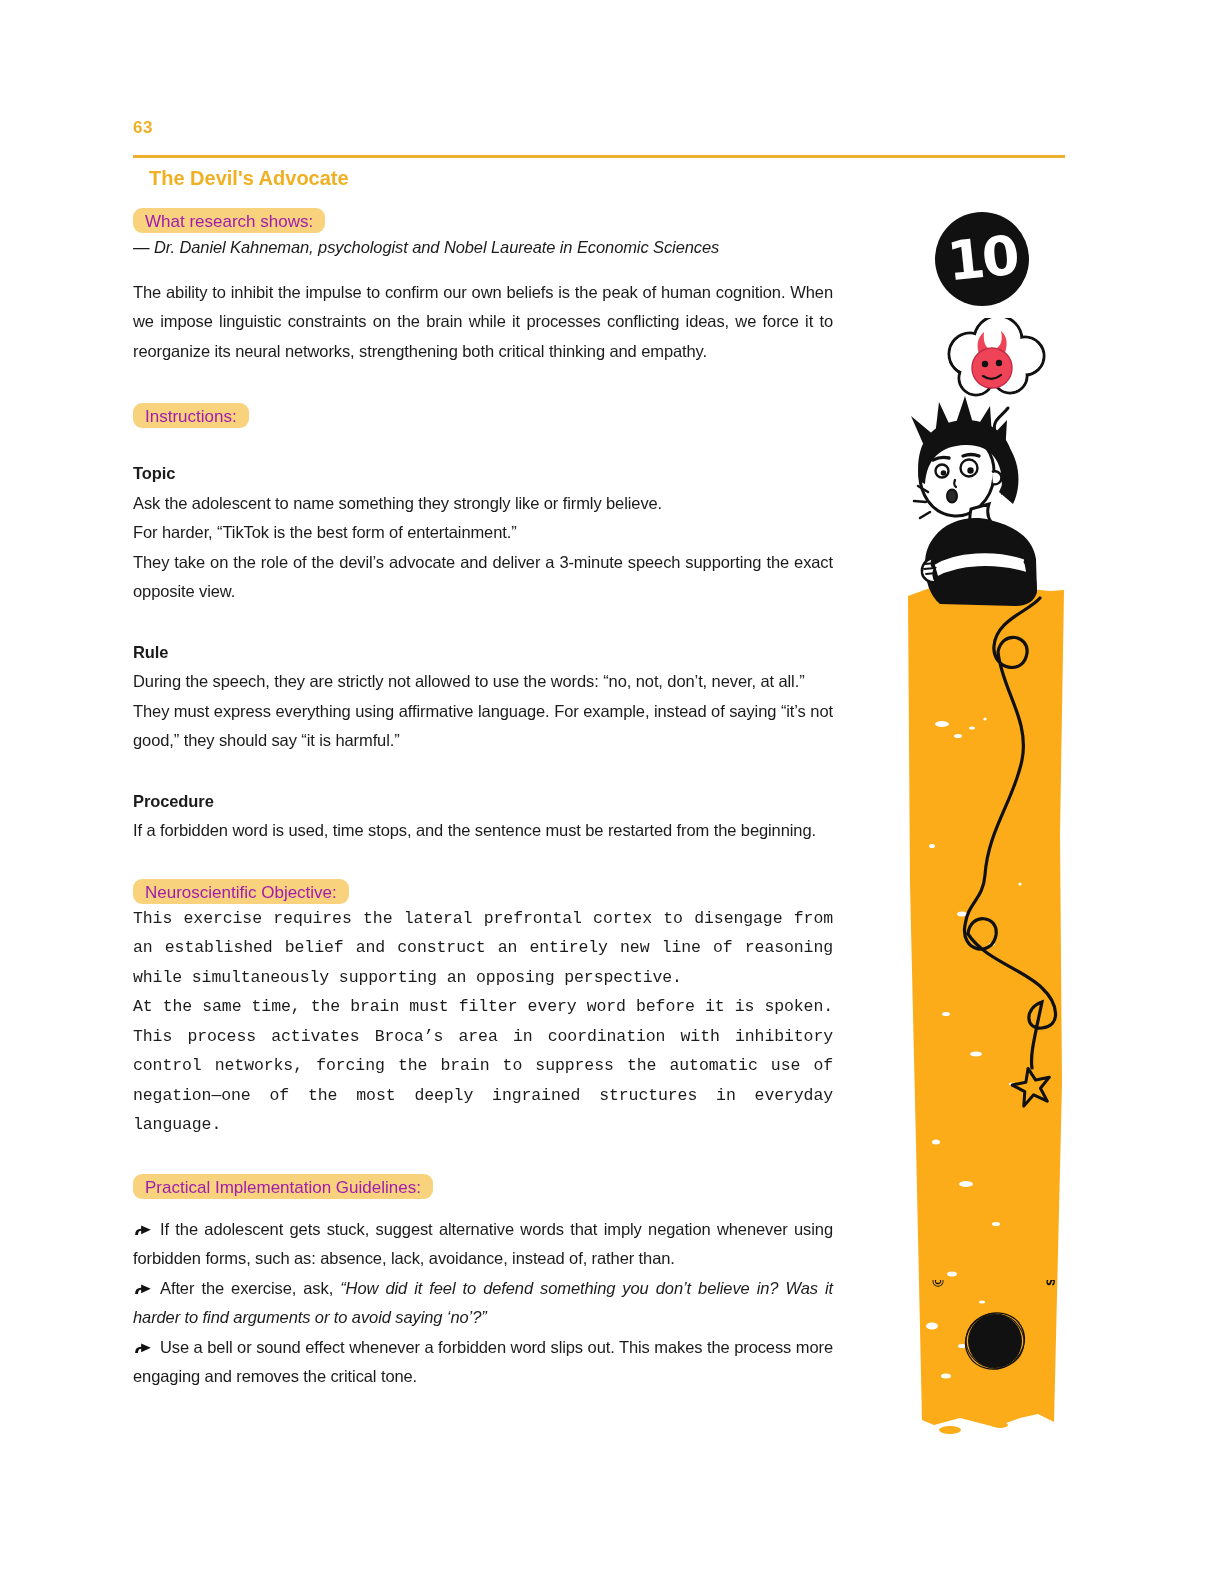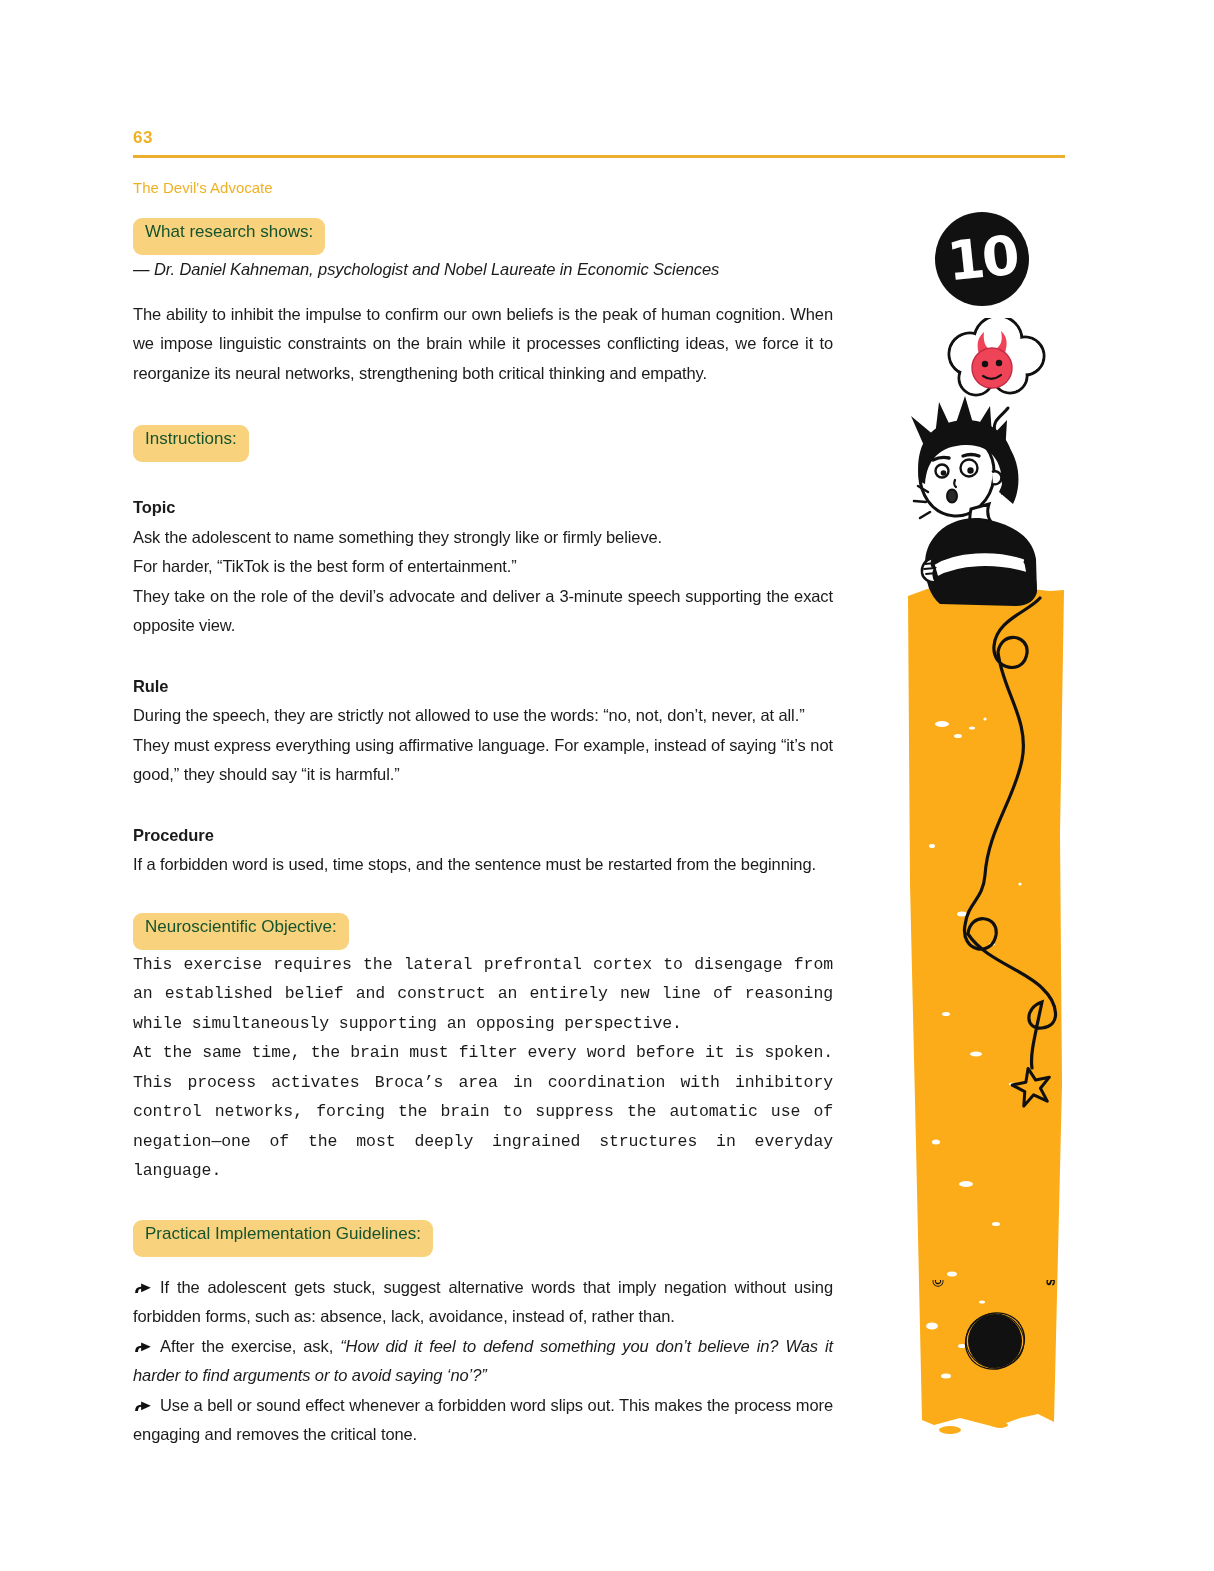--- a/index.html
+++ b/index.html
@@ -1,25 +1,25 @@
 <!DOCTYPE html>
 <html><head>
 <meta charset="utf-8">
 <style>
   html,body{margin:0;padding:0;background:#fff;}
   .page{position:relative;width:1214px;height:1571px;background:#ffffff;overflow:hidden;
         font-family:"Liberation Sans","DejaVu Sans",sans-serif;color:#1b1b1b;}
-  .content{position:absolute;left:133px;top:12px;width:700px;}
+  .content{position:absolute;left:133px;top:2px;width:700px;}
   .pagenum{margin:116px 0 0 0;font-size:17px;line-height:20px;font-weight:700;color:#F0B023;letter-spacing:.5px;}
   .rule{position:absolute;left:133px;top:147px;width:932px;height:2.5px;background:#EDB02E;border:none;}
-  .title{margin:28px 0 0 0;font-size:15px;line-height:24px;font-weight:400;color:#F0B023;}
+  .title{margin:28px 0 0 16px;font-size:20px;line-height:24px;font-weight:700;color:#F0B023;}
   .pill-row{margin:0;}
   .pr1{margin-top:18px;} .pr2{margin-top:37px;} .pr3{margin-top:33px;} .pr4{margin-top:34px;}
-  .pill{display:inline-block;background:#F8D27D;border-radius:9px;padding:2px 12px 12px;
-        font-size:17px;line-height:23px;color:#14532d;}
+  .pill{display:inline-block;background:#F8D27D;border-radius:9px;padding:2px 12px 0;
+        font-size:17px;line-height:23px;color:#a21caf;}
   .line{margin:0;font-size:16.5px;line-height:29.5px;letter-spacing:-0.1px;}
   .just{text-align:justify;}
   .heading{font-weight:700;margin-top:31px;}
   .italic{font-style:italic;}
   .m-para1{margin-top:15px;}
   .list{margin-top:15px;} .m-obj{font-family:Liberation Mono, monospace;} .m-guide{margin-top:16px;}
   .arrow-icon{display:inline-block;margin-right:7px;}
   .arrow-svg{width:20px;height:13px;vertical-align:-1px;}
   .arrow-svg path{fill:#111;}
   .gfx{position:absolute;}
@@ -64,21 +64,21 @@
         <p class="line just">This exercise requires the lateral prefrontal cortex to disengage from an established belief and construct an entirely new line of reasoning while simultaneously supporting an opposing perspective.</p>
         <p class="line just">At the same time, the brain must filter every word before it is spoken. This process activates Broca’s area in coordination with inhibitory control networks, forcing the brain to suppress the automatic use of negation—one of the most deeply ingrained structures in everyday language.</p>
       </div>
 
     <div class="pill-row pr4">
       <span class="pill">Practical Implementation Guidelines:</span>
     </div>
     <div class="m-guide" id="guidelines-list">
         <p class="line just"><span class="arrow-icon"><svg class="arrow-svg" viewBox="0 0 20 14">
               <path d="M1.5 13 Q1.5 6.2 8 6.2 L8 2.6 L18.4 7.3 L8 12 L8 8.4 Q4.6 8.4 4.6 13 Z"></path>
-            </svg></span><span>If the adolescent gets stuck, suggest alternative words that imply negation without using forbidden forms, such as: absence, lack, avoidance, instead of, rather than.</span></p>
+            </svg></span><span>If the adolescent gets stuck, suggest alternative words that imply negation whenever using forbidden forms, such as: absence, lack, avoidance, instead of, rather than.</span></p>
         <p class="line just"><span class="arrow-icon"><svg class="arrow-svg" viewBox="0 0 20 14">
               <path d="M1.5 13 Q1.5 6.2 8 6.2 L8 2.6 L18.4 7.3 L8 12 L8 8.4 Q4.6 8.4 4.6 13 Z"></path>
             </svg></span><span>After the exercise, ask, </span><em>“How did it feel to defend something you don’t believe in? Was it harder to find arguments or to avoid saying ‘no’?”</em></p>
         <p class="line just"><span class="arrow-icon"><svg class="arrow-svg" viewBox="0 0 20 14">
               <path d="M1.5 13 Q1.5 6.2 8 6.2 L8 2.6 L18.4 7.3 L8 12 L8 8.4 Q4.6 8.4 4.6 13 Z"></path>
             </svg></span><span>Use a bell or sound effect whenever a forbidden word slips out. This makes the process more engaging and removes the critical tone.</span></p>
       </div>
   </div>
 
   <svg class="gfx" style="left:900px;top:584px;" width="170" height="850" viewBox="0 0 170 850">

